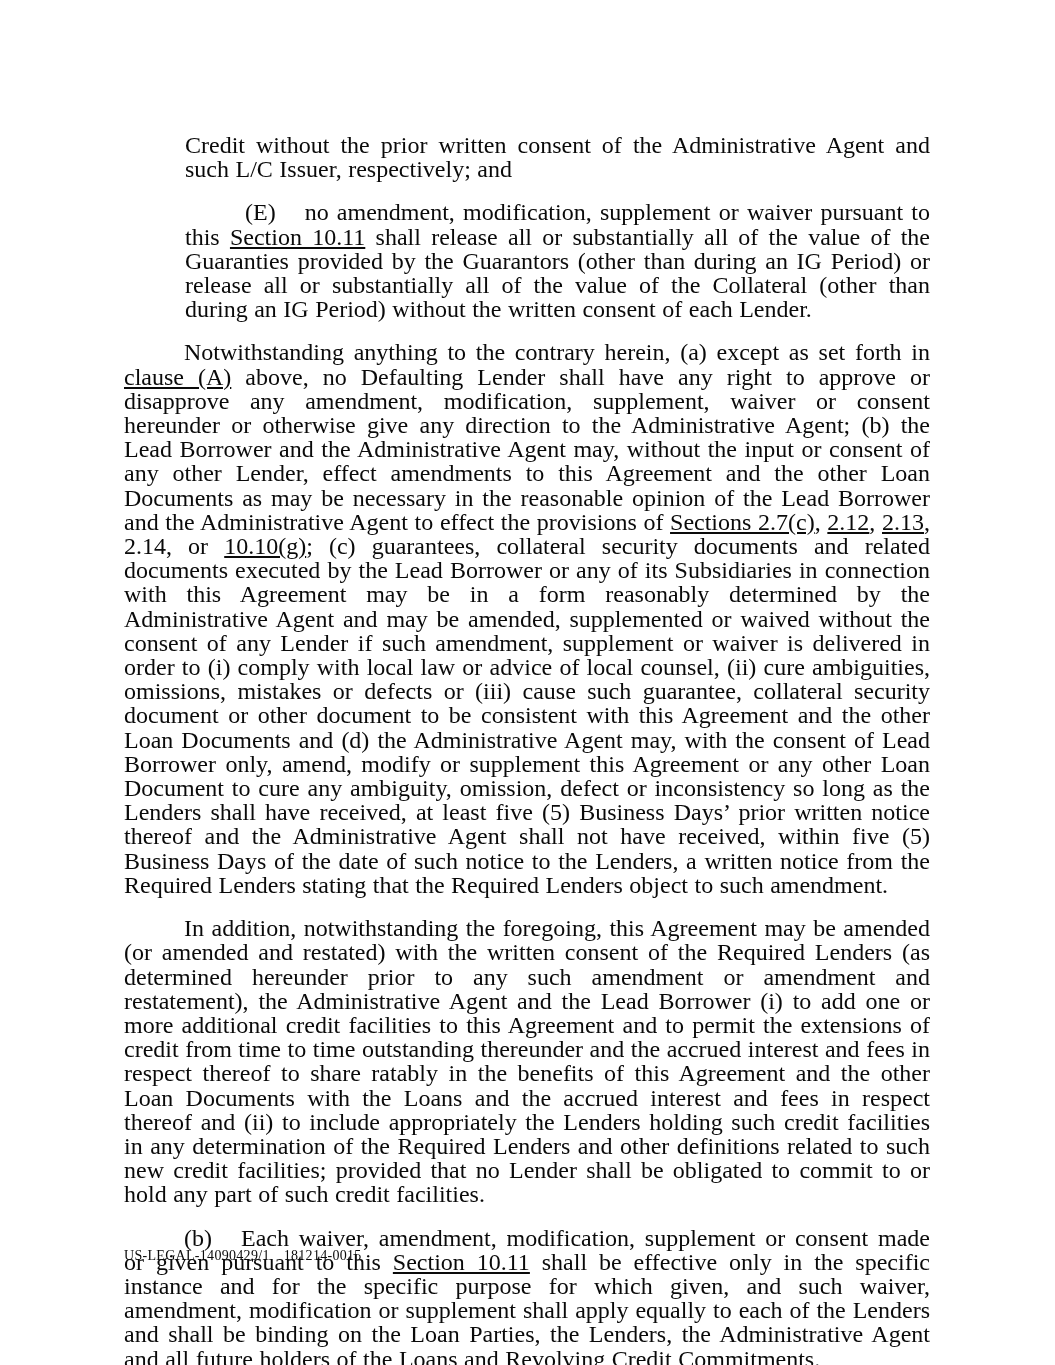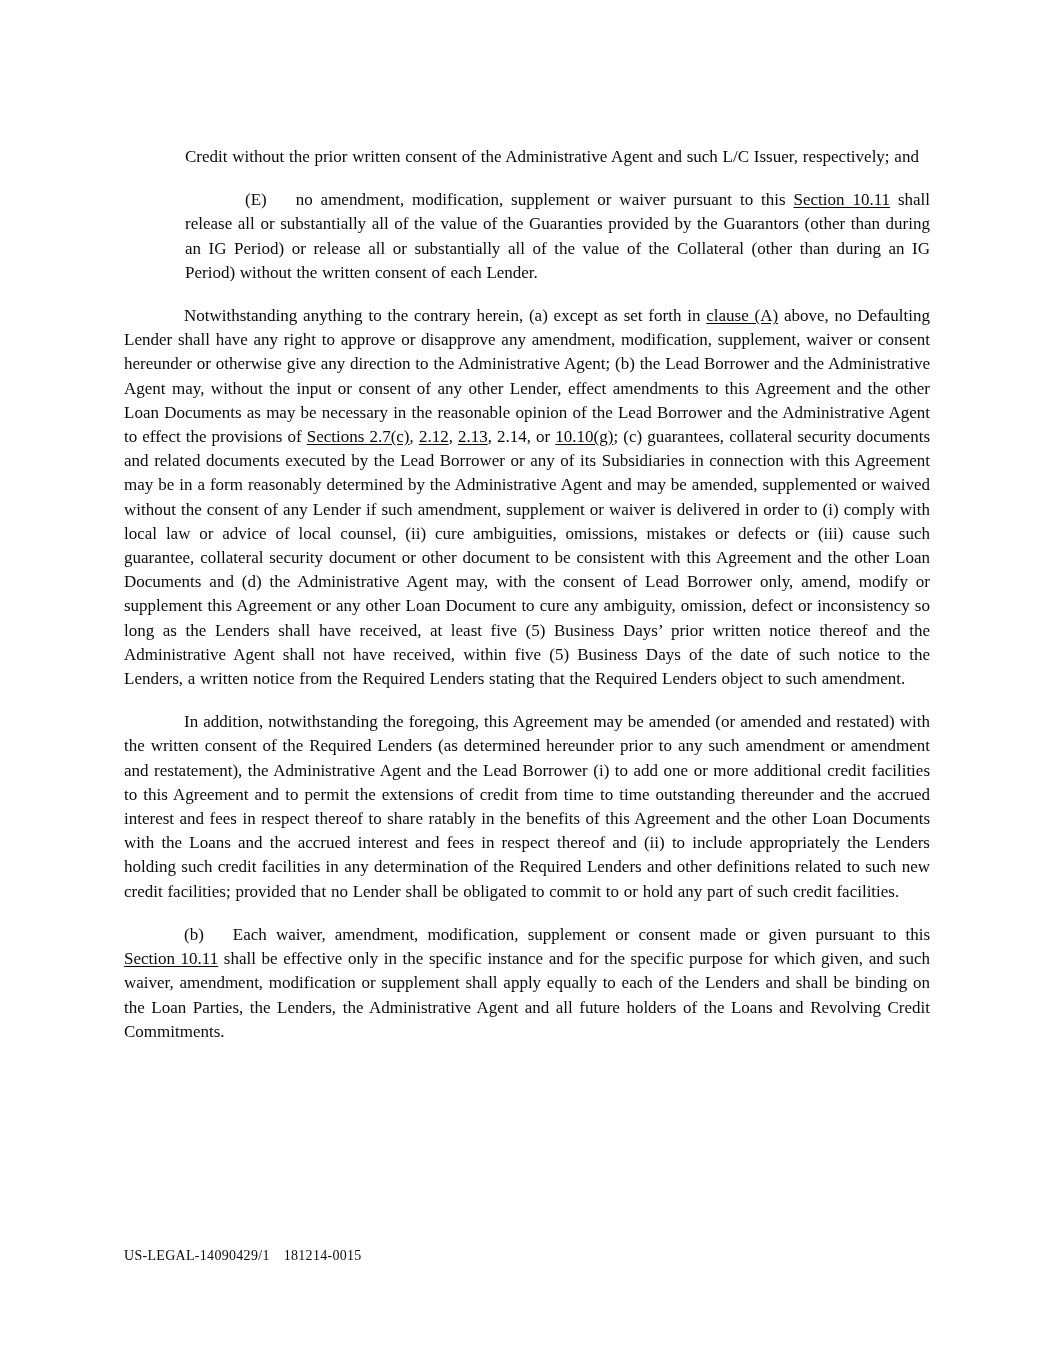--- a/index.html
+++ b/index.html
@@ -12,24 +12,24 @@
     color: #0a0a0a;
     overflow: hidden;
   }
   .content {
     position: absolute;
     left: 124px;
     top: 129px;
     width: 806px;
   }
   .para {
-    font-size: 17px;
+    font-size: 24px;
     line-height: 24.2px;
     text-align: justify;
-    margin: 16px 0 19px 0;
+    margin: 4px 0 19px 0;
     word-spacing: 0.5px;
   }
   .para.block { margin-left: 61px; }
   .para.indent { text-indent: 60px; }
   .para .tab { display: inline-block; width: 29px; }
   .para .u { text-decoration: underline; text-underline-offset: 2px; }
   .para .i { }
   .footer-left {
     position: absolute;
     left: 124px;

